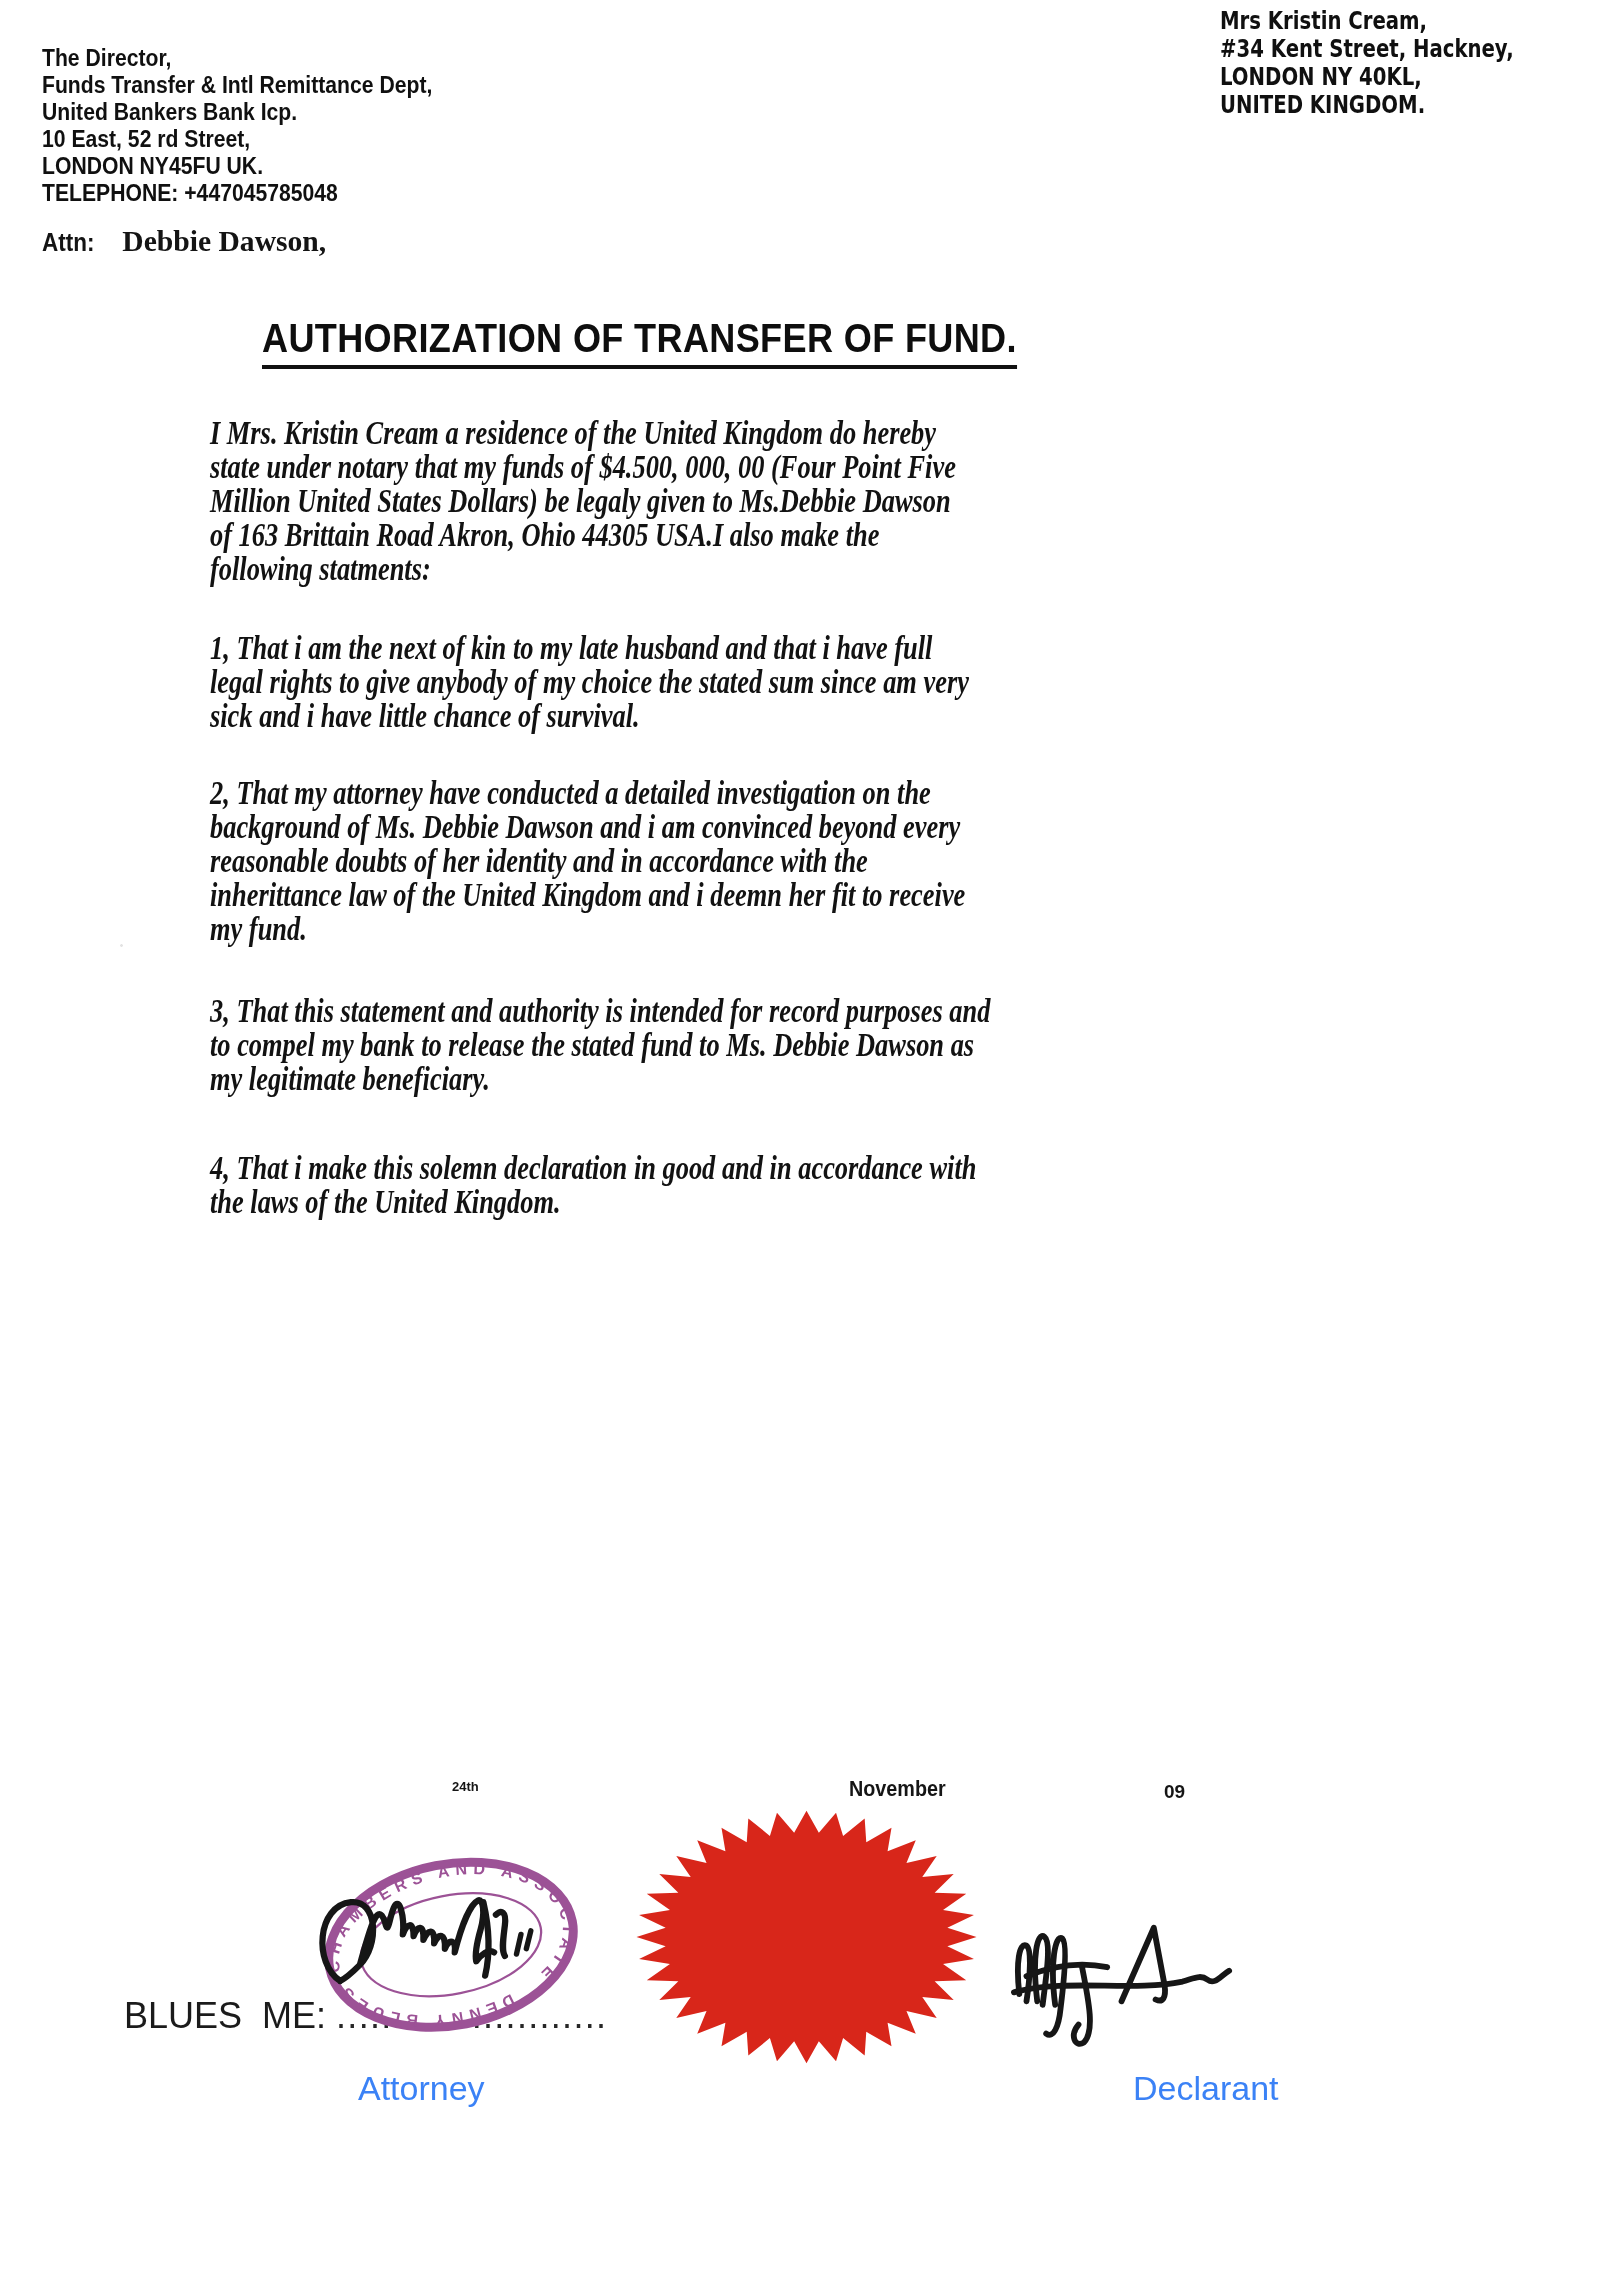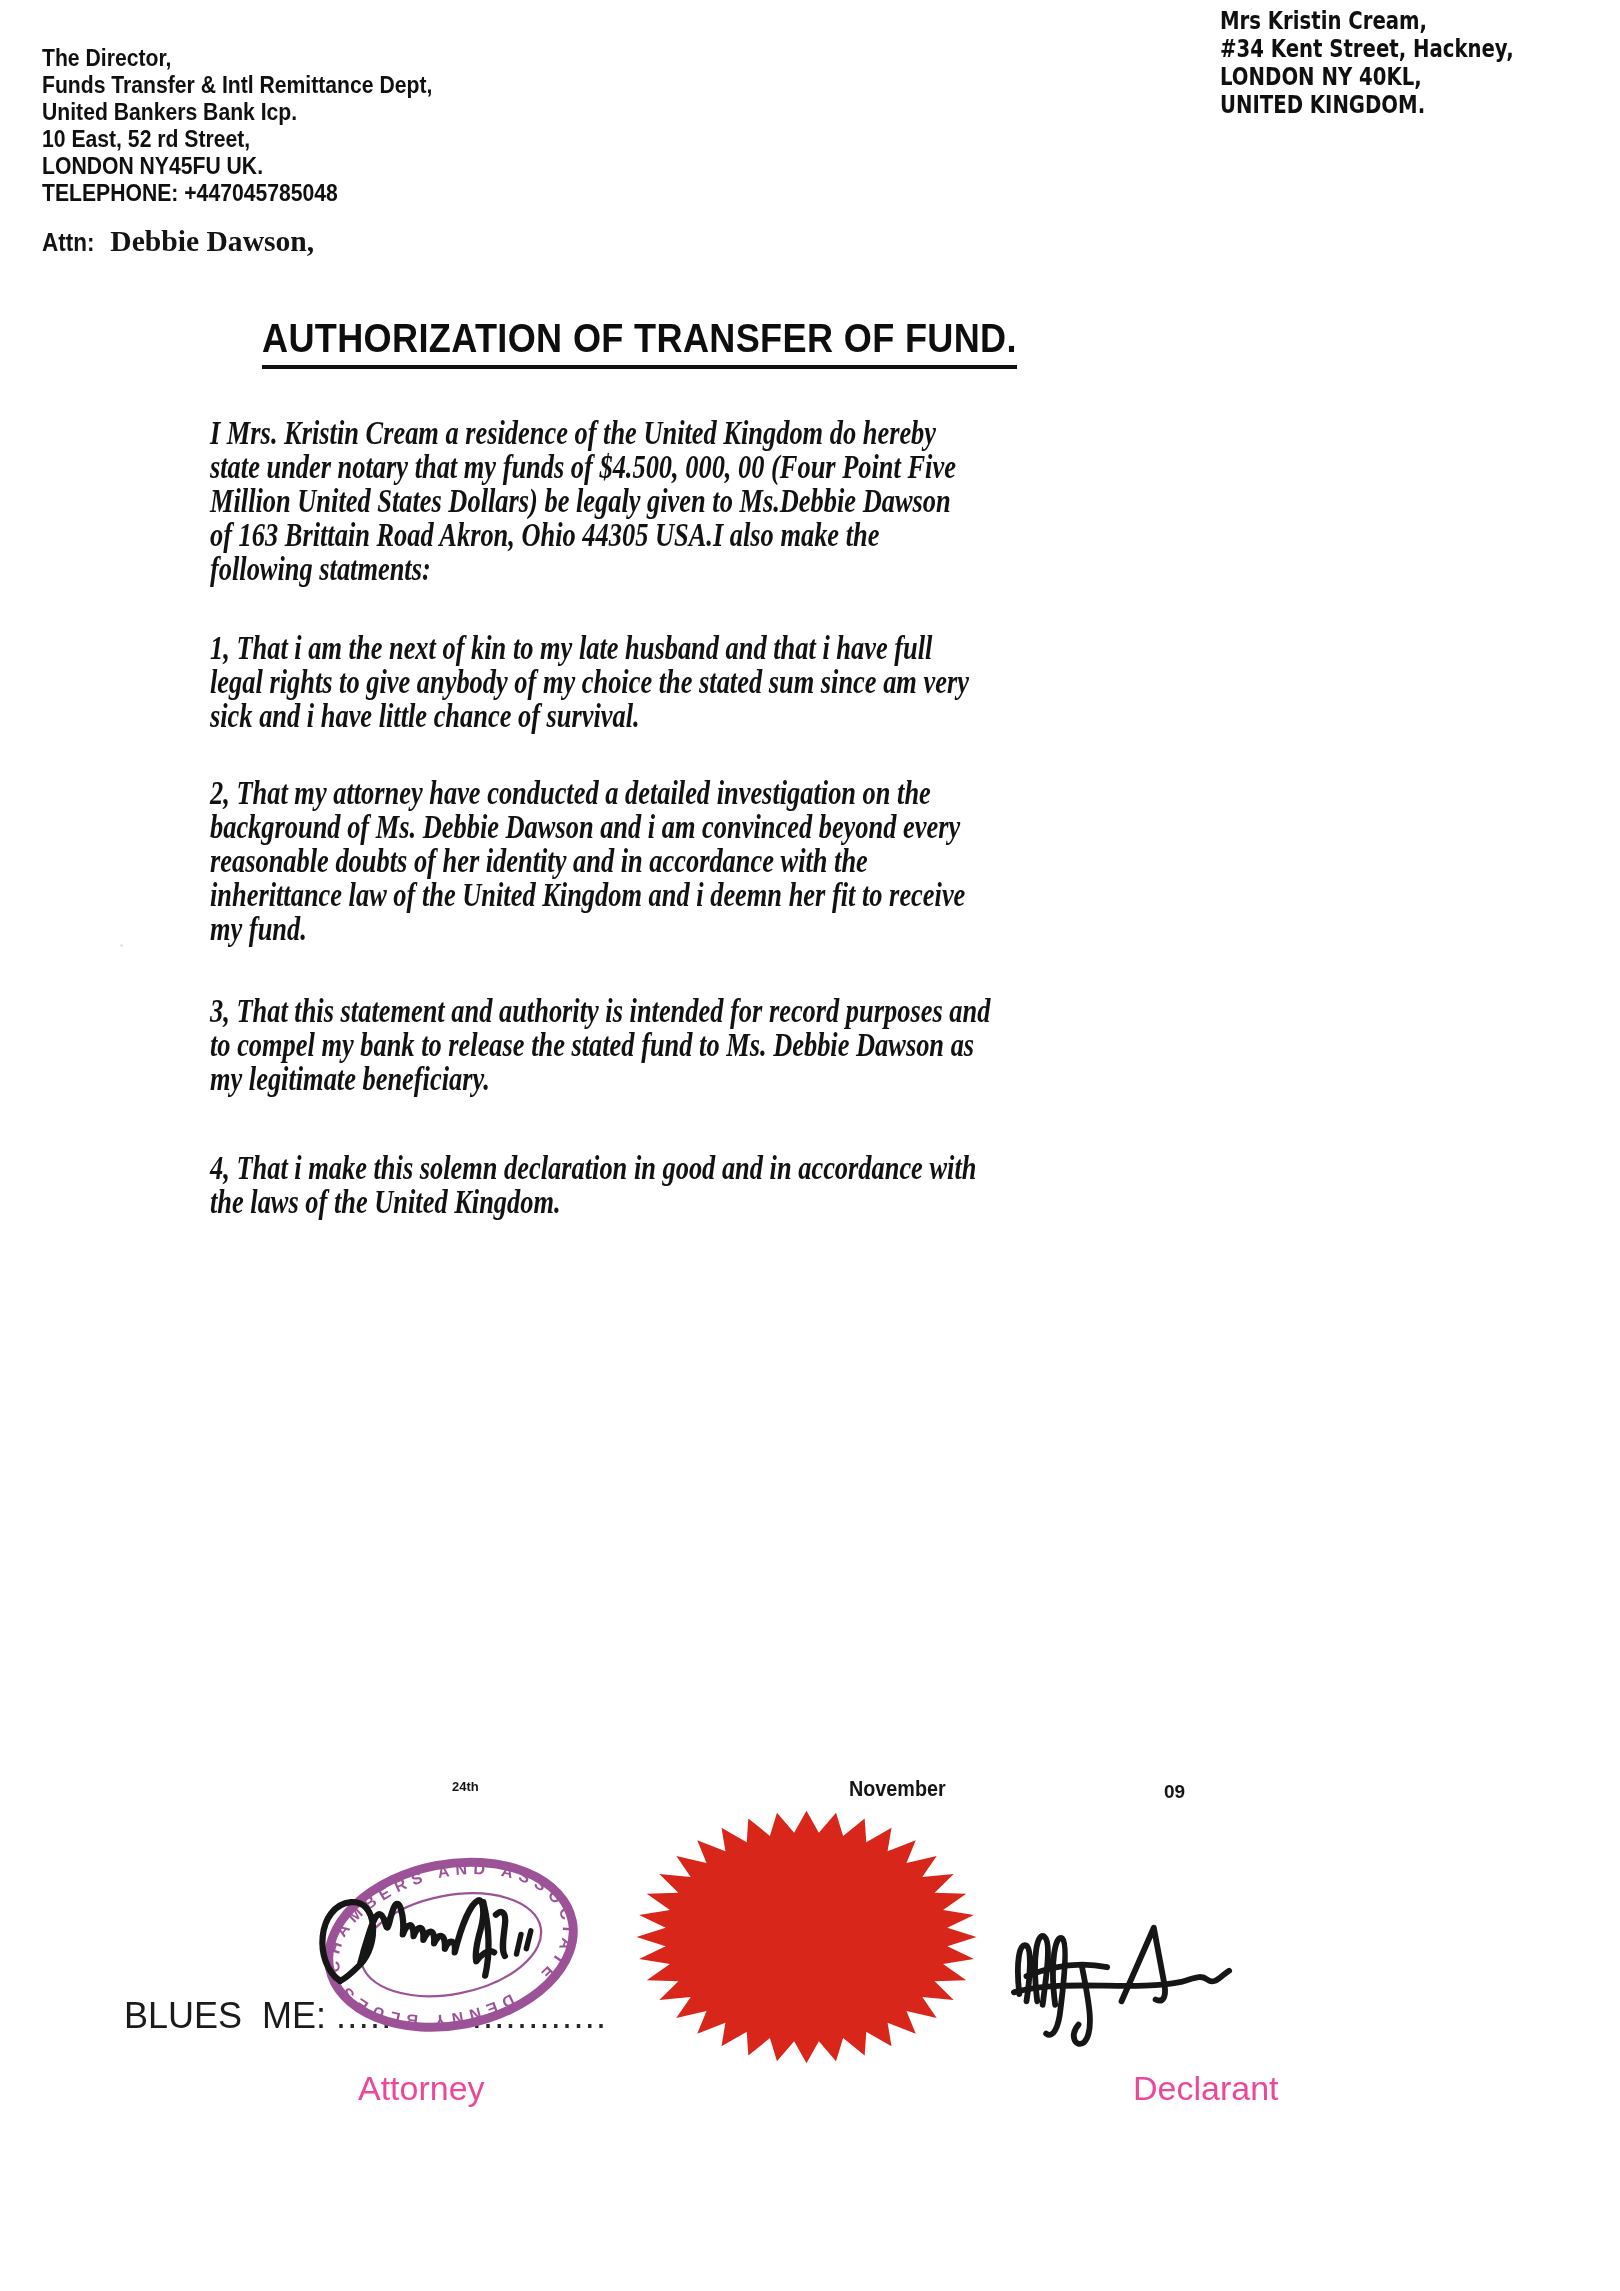--- a/index.html
+++ b/index.html
@@ -15,21 +15,21 @@
     left:42px; top:45px; font-size:23px; font-weight:bold; line-height:27px;
     transform:scaleX(0.92); transform-origin:0 0; letter-spacing:0px; color:#101010;
   }
   .recipient {
     left:1220px; top:7.2px; font-family:"DejaVu Sans", sans-serif; font-size:24px;
     font-weight:bold; line-height:28px; transform:scaleX(0.82); transform-origin:0 0; color:#101010;
   }
   .attn { left:42px; top:225px; }
   .attn-prefix { display:inline-block; font-size:25px; font-weight:bold;
     transform:scaleX(0.9); transform-origin:0 50%; }
-  .attn-name { font-family:"Liberation Serif", serif; font-size:29.6px; font-weight:bold; margin-left:6px; }
+  .attn-name { font-family:"Liberation Serif", serif; font-size:29.6px; font-weight:bold; margin-left:18px; }
 
   .doc-title {
     left:262px; top:315px; display:inline-block; font-size:41px; font-weight:bold;
     letter-spacing:0.4px; transform:scaleX(0.88); transform-origin:0 0;
     border-bottom:4.5px solid #111; padding-bottom:2.7px; color:#0e0e0e;
   }
 
   .para {
     font-family:"Liberation Serif", serif; font-style:italic; font-weight:bold;
     font-size:33px; line-height:34px; transform:scaleX(0.8); transform-origin:0 0;
@@ -53,21 +53,21 @@
   .sup-year  { left:1157px; top:1781px; font-size:19px;margin-left:7px; }
 
   .svg-layer { position:absolute; }
   .seal-svg     { left:632px;  top:1807px; z-index:2; }
   .stamp-svg    { left:312px;  top:1848px; z-index:2; }
   .attsig-svg   { left:313px;  top:1870px; z-index:5; }
   .decsig-svg   { left:996px; top:1908px; z-index:5; }
 
   .before-me { left:124px;  top:1995px; font-size:36px; white-space:pre; z-index:1; color:#1b1b1b; }
   .signed    { left:1005px; top:1994px; font-size:34px; white-space:pre; z-index:1; color:#1b1b1b; }
-  .caption   { font-size:34px; color:#ec4899;text-align:center; }
+  .caption   { font-size:34px; color:#3b82f6;text-align:center; }
   .cap-attorney  { left:358px;  top:2069px; }
   .cap-declarant { left:1133px; top:2069px; }
 
   .ring-text { font-family:"Liberation Sans", sans-serif; font-size:18px; font-weight:bold; letter-spacing:6.5px; }
   .sig-path { fill:none; stroke:#161616; stroke-linecap:round; stroke-linejoin:round; }
 </style>
 </head>
 <body>
 
 <div class="page">

